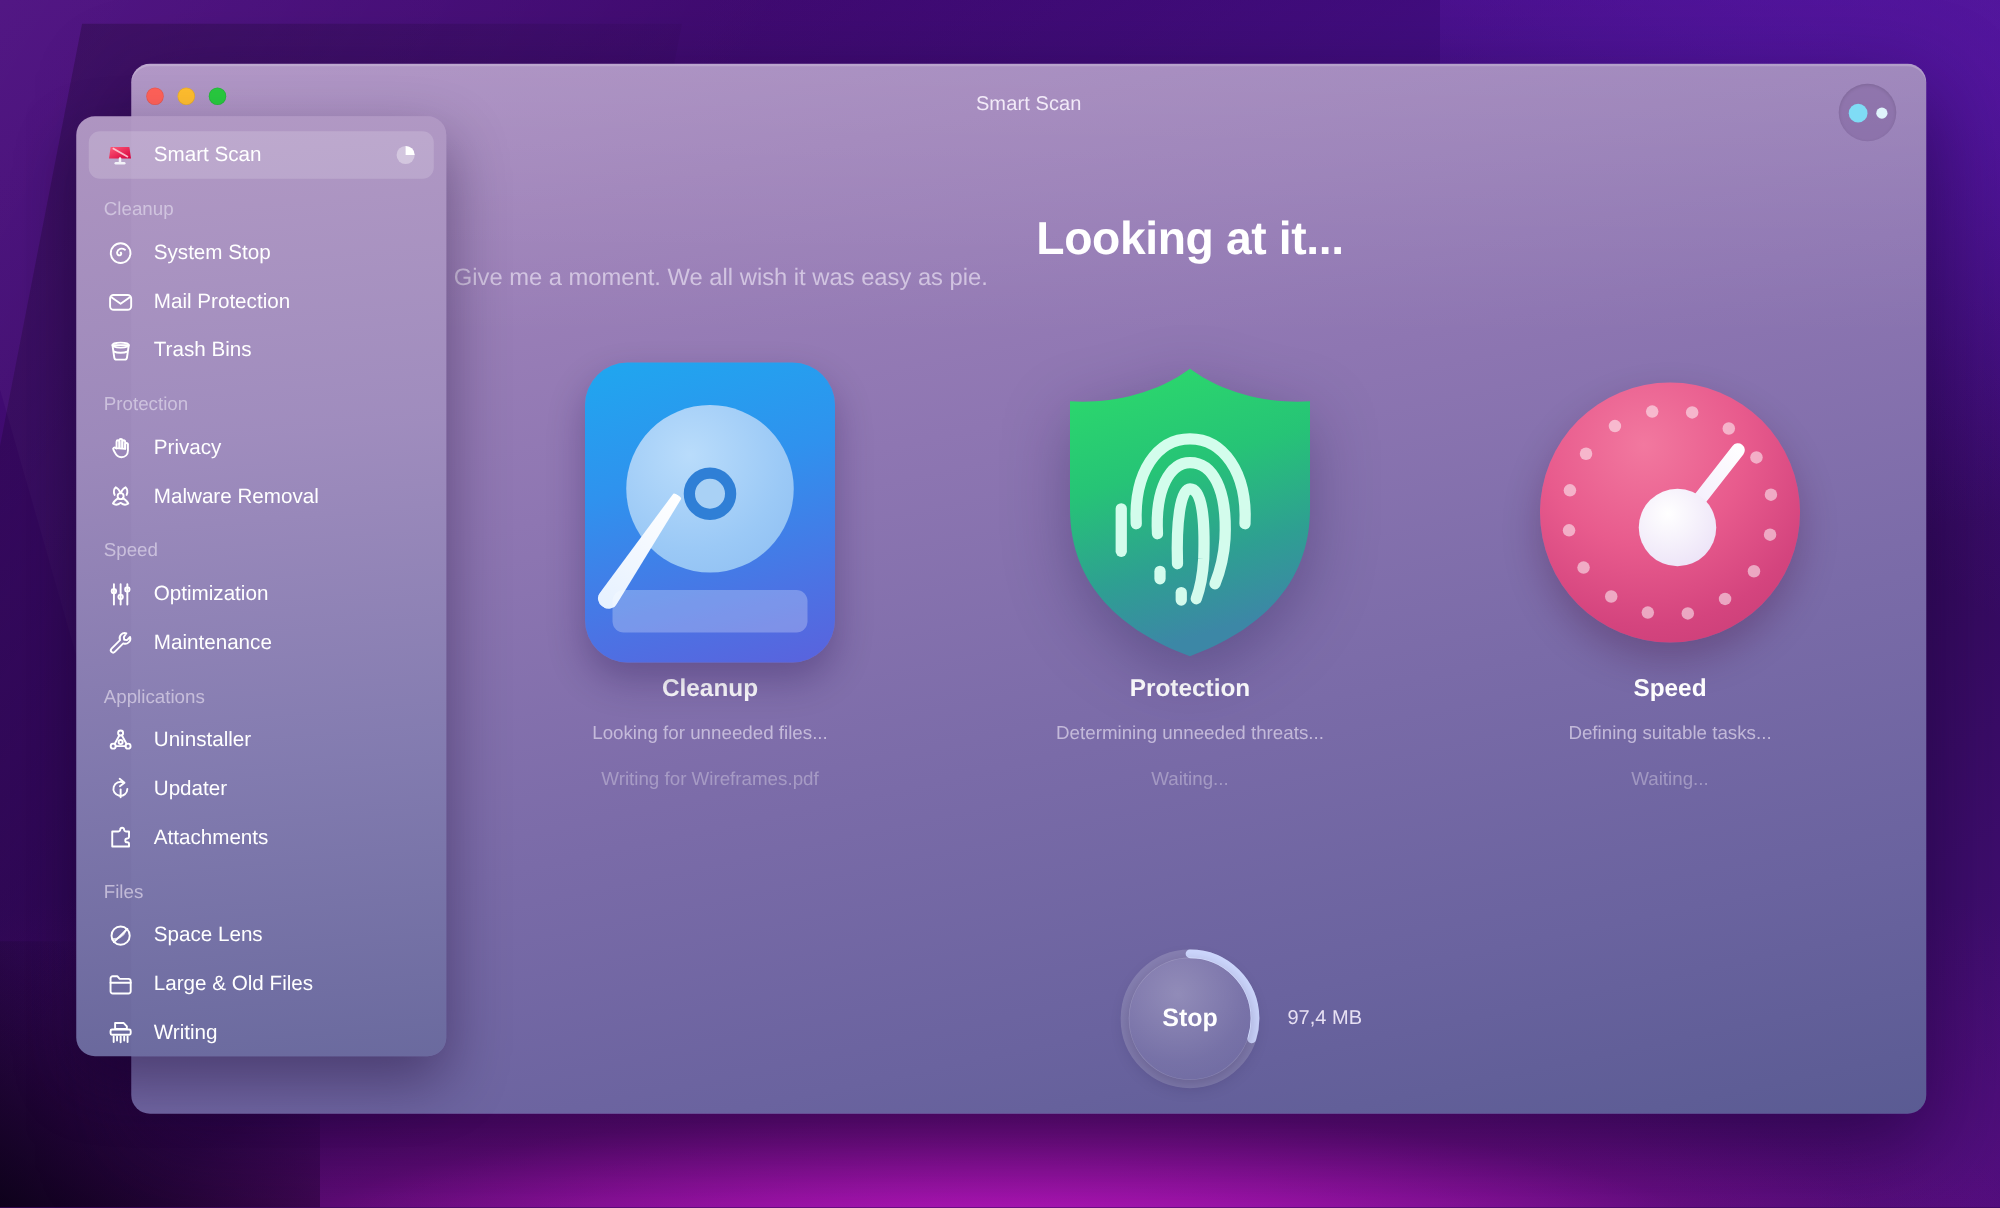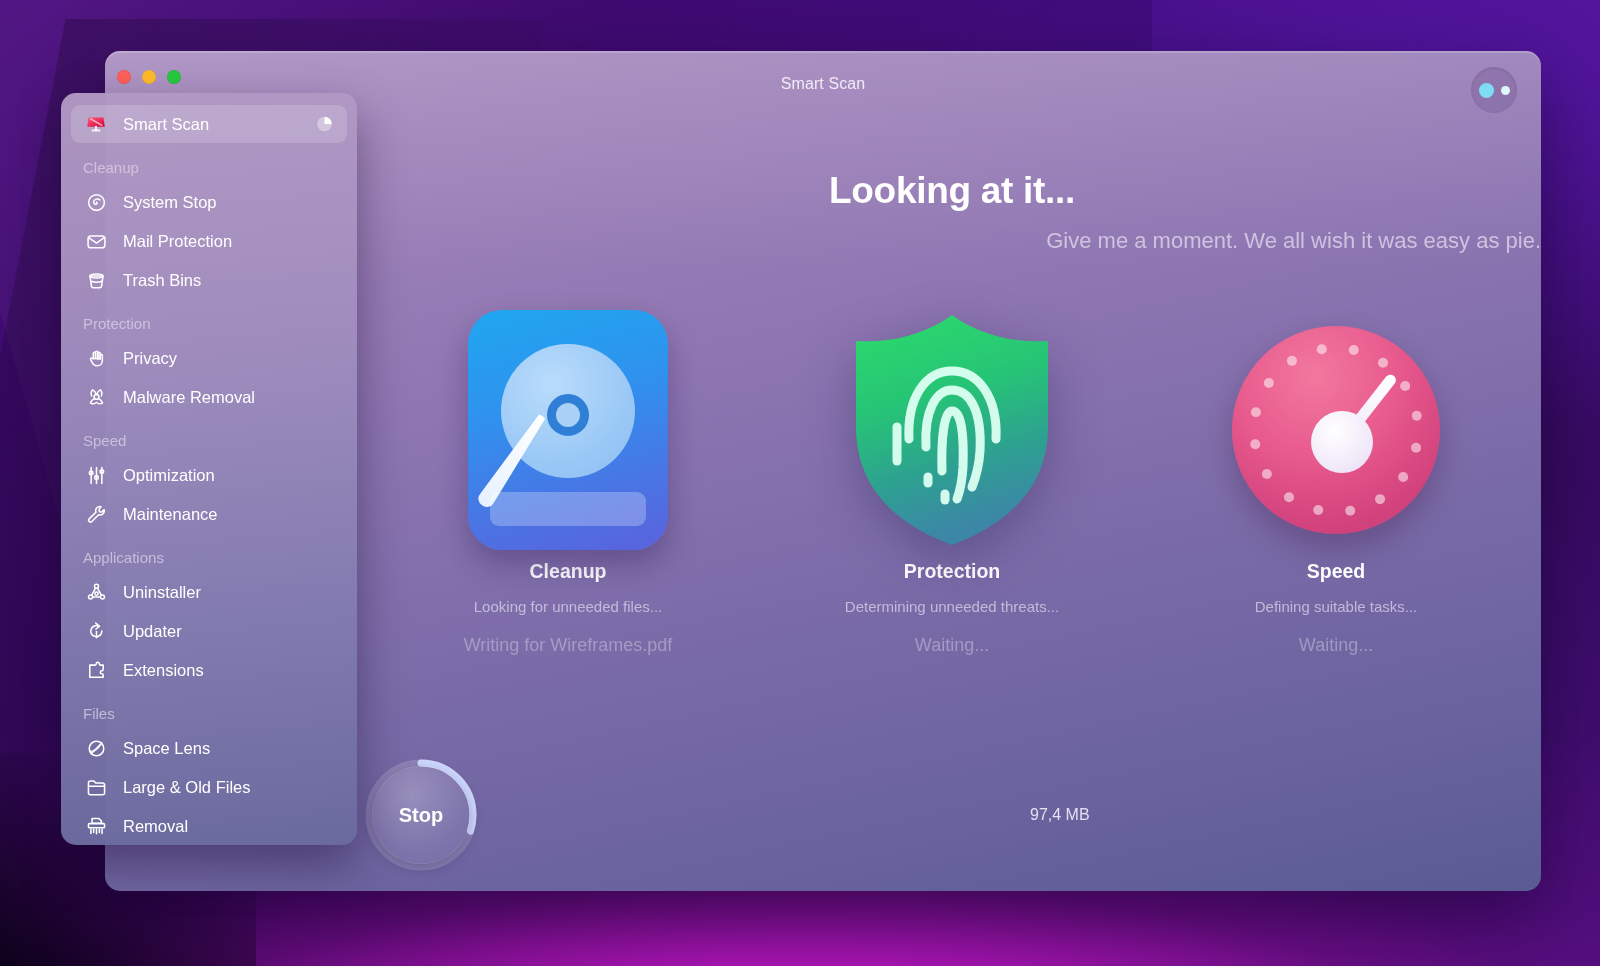--- a/index.html
+++ b/index.html
@@ -76,31 +76,31 @@
 
   
   #content{
     position:absolute; left:258px; right:0; top:54px; bottom:0;
   }
   #headline{
     text-align:center; margin-top:65px;
     font-size:37px; font-weight:bold; color:#ffffff; letter-spacing:-.3px;
   }
   #subhead{
-    text-align:right; margin-top:16px;
-    font-size:22px; color:#ded3ea; opacity:.82;
+    text-align:left; margin-top:0;
+    font-size:19px; color:#ded3ea; opacity:.82;
   }
   #cards{
     display:flex; justify-content:center; gap:112px; margin-top:52px;
   }
   .card{ width:272px; text-align:center; }
   .card .art{ height:248px; display:flex; align-items:center; justify-content:center; }
   .card .ctitle{ font-size:19.5px; font-weight:bold; color:#fff; margin-top:6px; }
   .card .cstatus{ font-size:15px; color:#d6cde6; opacity:.80; margin-top:15px; }
-  .card .cdetail{ font-size:18px; color:#cdc5de; opacity:.52; margin-top:20px; }
+  .card .cdetail{ font-size:15px; color:#cdc5de; opacity:.52; margin-top:20px; }
 
   
   .disk{
     width:200px; height:240px; border-radius:34px;
     background:linear-gradient(165deg,#1fa7ef 0%, #2f92ee 38%, #4b73e4 76%, #5a62dd 100%);
     position:relative; box-shadow:0 14px 30px rgba(25,10,70,.30);
   }
   .disk .platter{
     position:absolute; left:50%; top:34px; transform:translateX(-50%);
     width:134px; height:134px; border-radius:50%;
@@ -144,21 +144,21 @@
   }
   .gauge .hub{
     position:absolute; left:50%; top:50%;
     width:62px; height:62px; border-radius:50%;
     background:radial-gradient(circle at 38% 32%,#ffffff,#e8ddf6);
     transform:translate(-50%,-50%); margin-left:6px; margin-top:12px;
   }
   
   #bottom{
     position:absolute; left:0; right:0; bottom:-4px; height:160px;
-    display:flex; align-items:center; justify-content:flex-start;
+    display:flex; align-items:center; justify-content:center;
   }
   #stop-wrap{ position:relative; width:116px; height:116px; }
   #stop-ring{ position:absolute; inset:0; }
   #stop-button{
     position:absolute; left:9px; top:9px; width:98px; height:98px; border-radius:50%;
     background:radial-gradient(circle at 40% 30%, rgba(255,255,255,.26), rgba(255,255,255,.10) 60%, rgba(255,255,255,.05));
     border:none; cursor:pointer;
     color:#fff; font-size:20px; font-weight:bold; font-family:"Liberation Sans", sans-serif;
     box-shadow:0 4px 14px rgba(20,5,50,.25);
   }
@@ -431,21 +431,21 @@
         </svg>
       </span>
       <span class="nlabel">Updater</span>
     </div>
     <div class="nav-item">
       <span class="nicon">
         <svg viewBox="0 0 24 24" width="23" height="23">
           <path d="M5 6.4 h5.2 a1.5 1.5 0 0 0 1.5 -1.5 a1.6 1.6 0 0 1 3.2 0 a1.5 1.5 0 0 0 1.5 1.5 H19 v4.4 a1.5 1.5 0 0 1 -1.5 1.5 a1.6 1.6 0 0 0 0 3.2 a1.5 1.5 0 0 1 1.5 1.5 V19 H5 z" stroke="#ffffff" stroke-width="1.6" fill="none" stroke-linecap="round" stroke-linejoin="round"></path>
         </svg>
       </span>
-      <span class="nlabel">Extensions</span>
+      <span class="nlabel">Attachments</span>
     </div>
     <div class="section-label">Files</div>
     <div class="nav-item">
       <span class="nicon">
         <svg viewBox="0 0 24 24" width="23" height="23">
           <circle cx="12" cy="12" r="7.6" stroke="#ffffff" stroke-width="1.6" fill="none" stroke-linecap="round" stroke-linejoin="round"></circle>
           <path d="M6.4 17.4 L17.6 6.4" stroke="#ffffff" stroke-width="1.6" fill="none" stroke-linecap="round" stroke-linejoin="round"></path>
           <path d="M5.2 14.6 C8.8 15.6 14.4 12.6 16.4 7.4" stroke="#ffffff" stroke-width="1.6" fill="none" stroke-linecap="round" stroke-linejoin="round" opacity=".75"></path>
         </svg>
       </span>
@@ -461,15 +461,15 @@
       <span class="nlabel">Large &amp; Old Files</span>
     </div>
     <div class="nav-item">
       <span class="nicon">
         <svg viewBox="0 0 24 24" width="23" height="23">
           <path d="M7.4 3.6 h7.2 l2.6 2.8 v2.2 H7.4 z" stroke="#ffffff" stroke-width="1.6" fill="none" stroke-linecap="round" stroke-linejoin="round"></path>
           <rect x="3.6" y="9" width="16.8" height="4.4" rx="1.2" stroke="#ffffff" stroke-width="1.6" fill="none" stroke-linecap="round" stroke-linejoin="round"></rect>
           <path d="M6.2 14.8 v4.6 M9 14.8 v3.4 M12 14.8 v4.8 M15 14.8 v3.4 M17.8 14.8 v4.6" stroke="#ffffff" stroke-width="1.6" fill="none" stroke-linecap="round" stroke-linejoin="round"></path>
         </svg>
       </span>
-      <span class="nlabel">Removal</span>
+      <span class="nlabel">Writing</span>
     </div>
   </div>
 
 </body></html>

